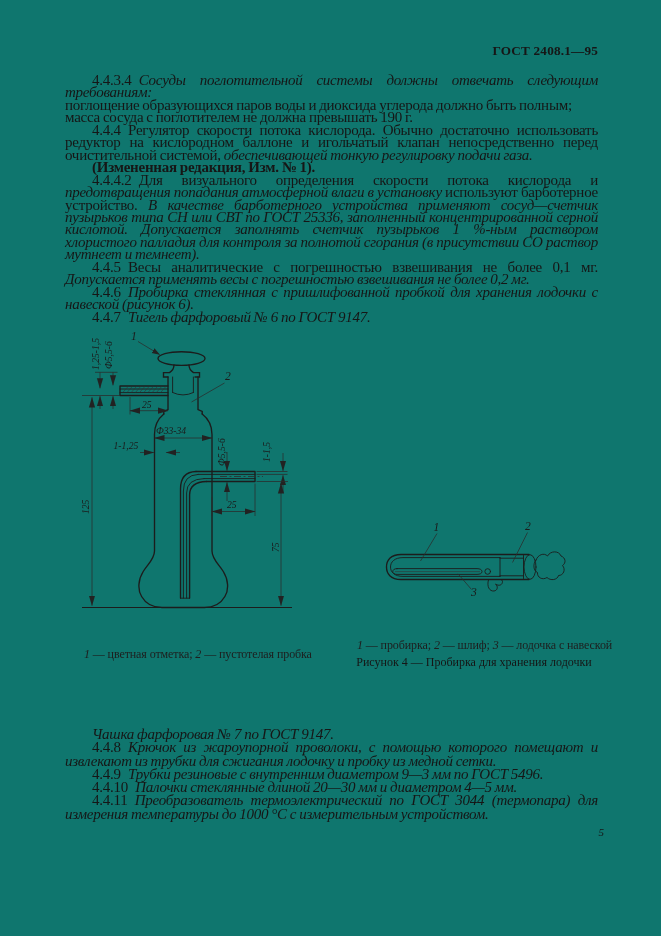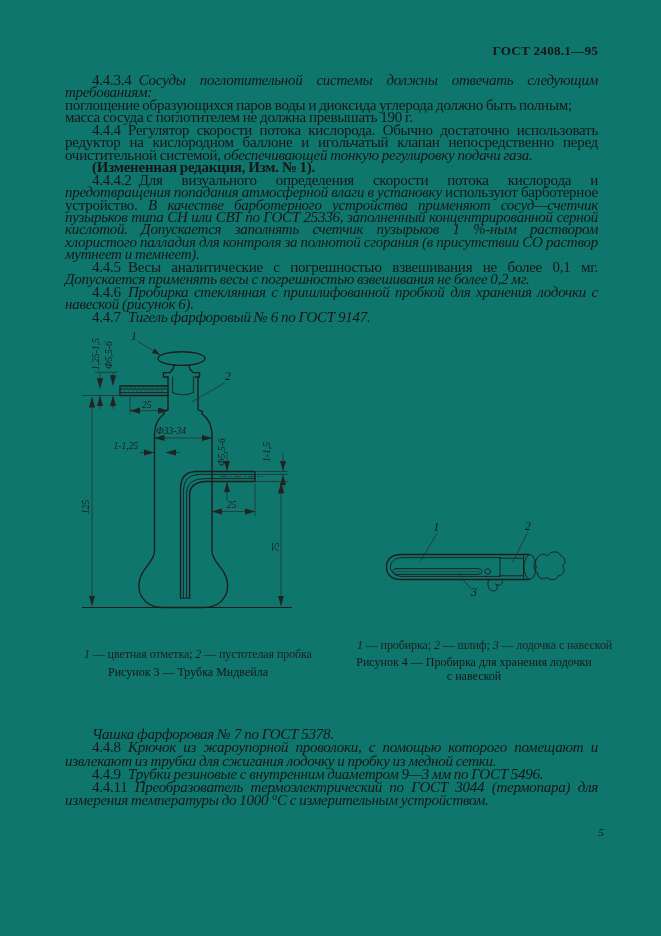--- a/index.html
+++ b/index.html
@@ -115,21 +115,20 @@
       <text class="dim" x="113.5" y="449">1-1,25</text>
       <text class="dim" transform="translate(224.5,466) rotate(-90)">Ф5,5-6</text>
       <text class="dim" transform="translate(270,462) rotate(-90)">1-1,5</text>
       <text class="dim" x="227" y="508">25</text>
       <text class="dim" transform="translate(88.5,514) rotate(-90)">125</text>
       <text class="dim" transform="translate(278.5,552) rotate(-90)">75</text>
     </g>
   </svg>
 
   <div class="leg" style="left:84px;top:639px"><span class="r-i">1</span><span class="r-n"> — цветная отметка; </span><span class="r-i">2</span><span class="r-n"> — пустотелая пробка</span></div>
-  <div class="cap" style="left:78px;width:220px;top:666px">Рисунок 3 — Трубка Мидвейла</div>
 
   <svg style="left:355px;top:515px" width="235" height="88" viewBox="355 515 235 88">
     <g>
       <path class="g" d="M529,554.5 L401,554.5 C390.5,554.5 386.5,560.5 386.5,567 C386.5,573.5 390.5,579.5 401,579.5 L529,579.5"></path>
       <path class="gi" d="M500,557.6 L403,557.6 C394.5,557.6 390.5,562 390.5,567 C390.5,572 394.5,576.4 403,576.4 L500,576.4"></path>
       <path class="gi" d="M500,557.6 L500,576.4 M523.5,555.5 L523.5,578.5 M500,558.2 L523.5,558.2 M500,575.8 L523.5,575.8"></path>
       <ellipse class="gi" cx="530" cy="567" rx="6" ry="12.3"></ellipse>
       <path class="gi" d="M536,560 C538,554.5 544,552.5 547.5,556 C550.5,550.5 559,550.5 561,556 C565.5,557.5 566.5,563 562.5,565.5 C566,569.5 563.5,575.5 558.5,575.5 C557.5,580 550.5,581 547,577.5 C542.5,580.5 537,577.5 537.5,572.5 C533.5,571 532.5,564 536,560 Z"></path>
       <path class="gi" d="M397,568.6 L477,568.6 C480,568.6 482,569.8 482,571.6 C482,573.4 480,574.4 477,574.4 L397,574.4 C394.3,574.4 392.8,573.3 392.8,571.6 C392.8,569.8 394.3,568.6 397,568.6 Z"></path>
       <path class="h" d="M395,571.6 L480,571.6"></path>
@@ -144,25 +143,25 @@
     <g>
       <text class="co" x="433.5" y="531">1</text>
       <text class="co" x="525" y="530">2</text>
       <text class="co" x="471" y="596">3</text>
     </g>
   </svg>
 
   <div class="leg" style="left:357px;width:235px;top:630px;text-align:center"><span class="r-i">1</span><span class="r-n"> — пробирка; </span><span class="r-i">2</span><span class="r-n"> — шлиф; </span><span class="r-i">3</span><span class="r-n"> — лодочка с навеской</span></div>
   <div class="cap" style="left:353px;width:242px;top:656px">
     <div>Рисунок 4 — Пробирка для хранения лодочки</div>
-    <div>с навеской</div>
   </div>
 
   <div class="tb bottom">
-      <p class="para ind"><span class="r-i">Чашка фарфоровая № 7 по ГОСТ 5378.</span></p>
+      <p class="para ind"><span class="r-i">Чашка фарфоровая № 7 по ГОСТ 9147.</span></p>
       <p class="para ind"><span class="r-n">4.4.8 </span><span class="r-i">Крючок из жароупорной проволоки, с помощью которого помещают и извлекают из трубки для сжигания лодочку и пробку из медной сетки.</span></p>
       <p class="para ind"><span class="r-n">4.4.9 </span><span class="r-i">Трубки резиновые с внутренним диаметром 9—3 мм по ГОСТ 5496.</span></p>
+      <p class="para ind"><span class="r-n">4.4.10 </span><span class="r-i">Палочки стеклянные длиной 20—30 мм и диаметром 4—5 мм.</span></p>
       <p class="para ind"><span class="r-n">4.4.11 </span><span class="r-i">Преобразователь термоэлектрический по ГОСТ 3044 (термопара) для измерения температуры до 1000 °С с измерительным устройством.</span></p>
     </div>
 
   <div class="pageno">5</div>
 
 </div>
 
 </body></html>

